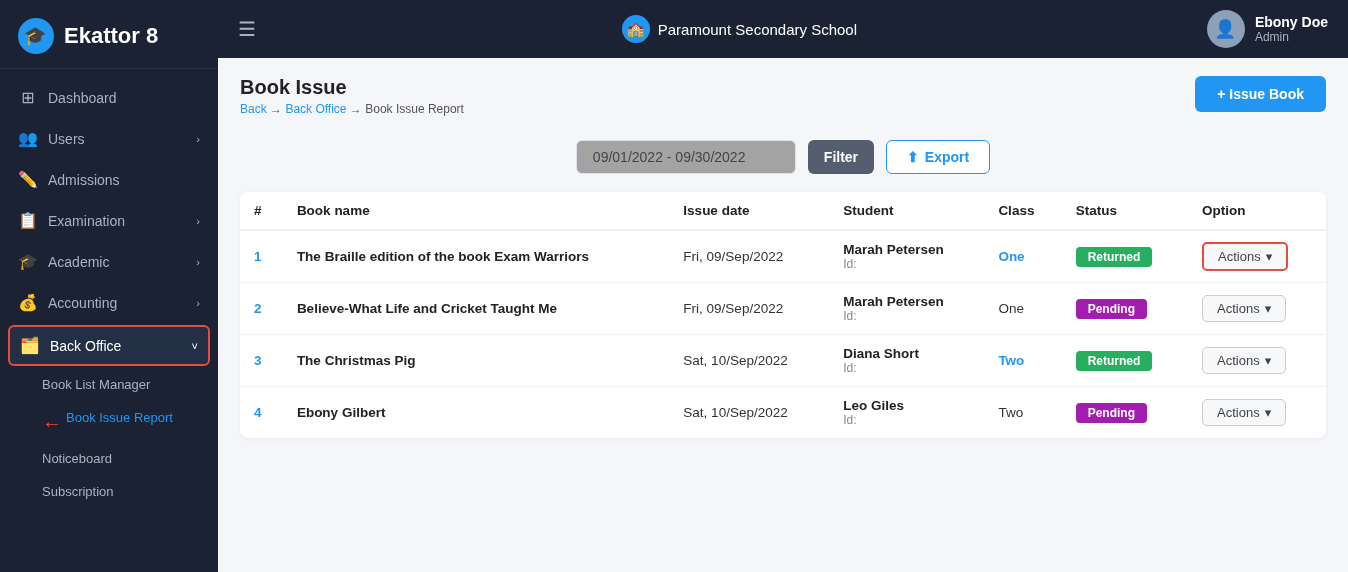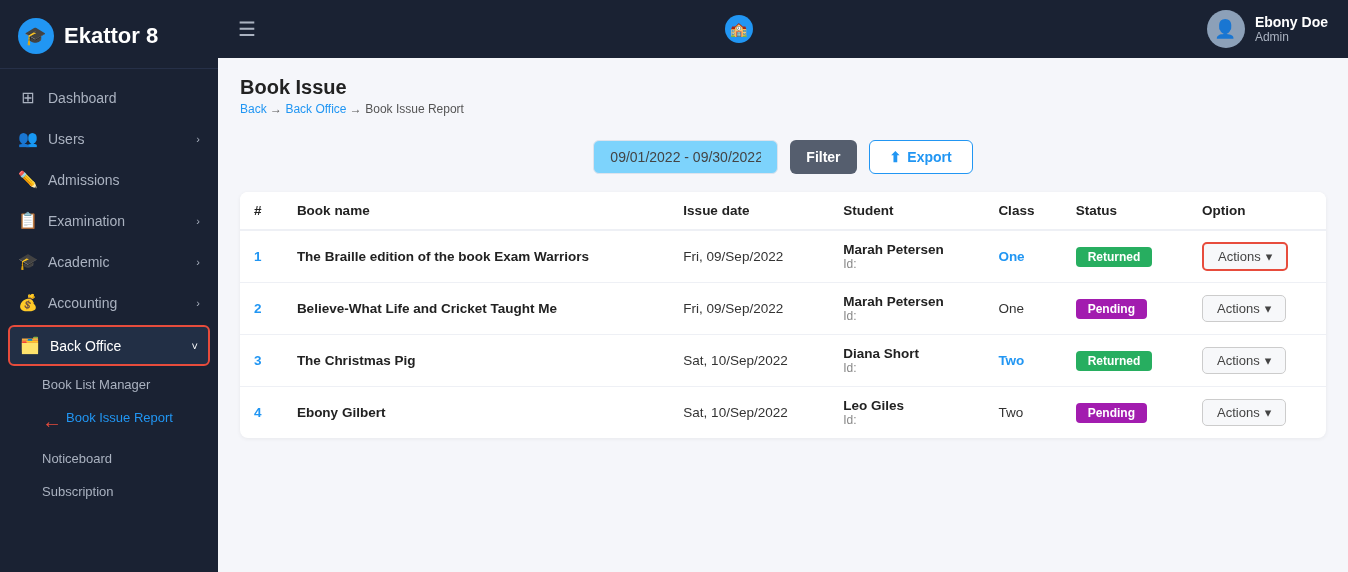--- a/index.html
+++ b/index.html
@@ -157,22 +157,22 @@
       justify-content: center;
       gap: 12px;
       margin-bottom: 18px;
     }
     .date-range-input {
       border: 1px solid #dde3ed;
       border-radius: 6px;
       padding: 8px 16px;
       font-size: 14px;
       color: #444;
-      background: #7dd3fc;
-      width: 185px;
+      background: #a3a3a3;
+      width: 220px;
       cursor: pointer;
     }
     .filter-btn {
       background: #555e6e;
       color: #fff;
       border: none;
       padding: 9px 16px;
       border-radius: 6px;
       font-size: 14px;
       font-weight: 600;
@@ -313,20 +313,21 @@
     <div class="sub-item">
       <span>Subscription</span>
     </div>
   </nav>
 </div>
 
 <div class="topbar">
   <span class="topbar-menu-btn">☰</span>
   <div class="topbar-school">
     <div class="school-icon">🏫</div>
+    <span>Paramount Secondary School</span>
   </div>
   <div class="topbar-user">
     <div class="user-avatar">👤</div>
     <div>
       <div class="user-name">Ebony Doe</div>
       <div class="user-role">Admin</div>
     </div>
   </div>
 </div>
 
@@ -335,20 +336,21 @@
     <div class="page-title-block">
       <div class="page-title">Book Issue</div>
       <div class="breadcrumb">
         <span class="bc-link">Back</span>
         <span> → </span>
         <span class="bc-link">Back Office</span>
         <span> → </span>
         <span>Book Issue Report</span>
       </div>
     </div>
+    <button class="issue-book-btn">+ Issue Book</button>
   </div>
 
   <div class="filter-row">
     <input class="date-range-input" type="text" readonly="" value="09/01/2022 - 09/30/2022" style="">
     <button class="filter-btn">Filter</button>
     <button class="export-btn">
       <span>⬆</span>
       <span>Export</span>
     </button>
   </div>

